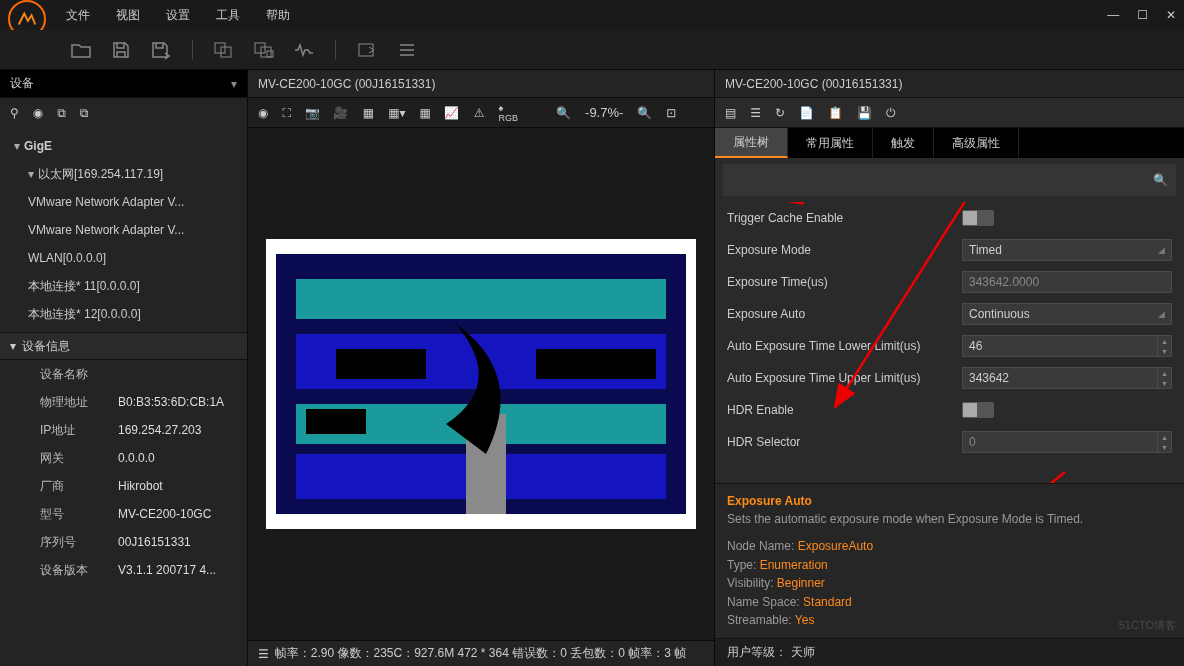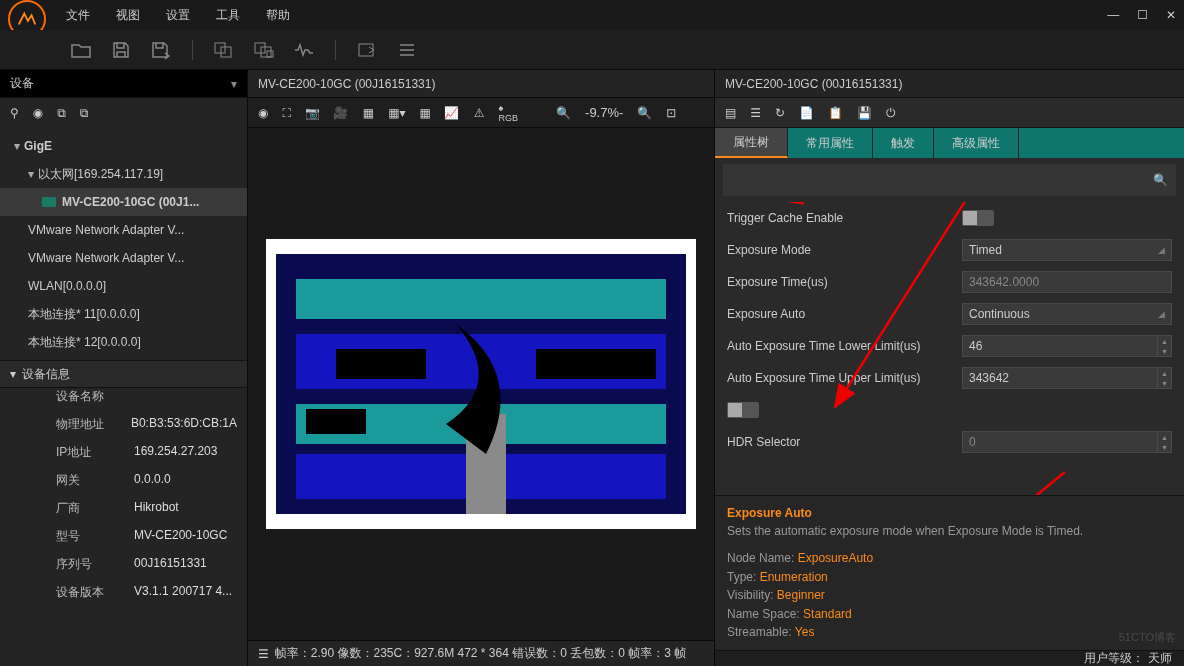--- a/index.html
+++ b/index.html
@@ -22,55 +22,55 @@
 .tree{padding:4px 0}
 .treeitem{height:28px;display:flex;align-items:center;padding-left:14px;cursor:pointer}
 .treeitem.l2{padding-left:28px}
 .treeitem.l3{padding-left:42px}
 .treeitem.sel{background:#3a3a3a}
 .treeitem .chev{width:10px;display:inline-block;color:#aaa}
 .camicon{width:14px;height:10px;background:#1b7a66;margin-right:6px;border-radius:1px;position:relative}
 .camicon:before{content:'';position:absolute;left:-4px;top:2px;border:3px solid transparent;border-right-color:#1b7a66}
 .infohead{height:28px;background:#2a2a2a;display:flex;align-items:center;padding:0 10px;border-top:1px solid #111;border-bottom:1px solid #111}
 .infotbl{flex:1;overflow:auto}
-.infotbl .row{display:flex;height:28px;padding:0 10px 0 56px}
+.infotbl .row{display:flex;height:28px;align-items:center;padding:0 10px 0 40px}
 .infotbl .row .k{width:78px;color:#bbb}
 .infotbl .row .v{color:#ddd}
 .center{flex:1;display:flex;flex-direction:column;min-width:0;background:#1e1e1e}
 .tabrow{height:28px;background:#242424;display:flex;align-items:center;padding:0 10px;border-bottom:1px solid #0a0a0a}
 .ctoolbar{height:30px;display:flex;align-items:center;gap:14px;padding:0 10px;color:#ccc;border-bottom:1px solid #0a0a0a}
 .ctoolbar .zoom{font-size:13px;color:#ccc}
 .viewport{flex:1;background:#1a1a1a;display:flex;align-items:center;justify-content:center;padding:40px 0;position:relative}
 .imgframe{width:430px;height:290px;background:#fff;padding:10px;display:flex;align-items:center;justify-content:center}
 .statusbar{height:26px;background:#242424;display:flex;align-items:center;padding:0 10px;font-size:11px;color:#bbb;border-top:1px solid #0a0a0a}
 .right{width:470px;background:#2a2a2a;display:flex;flex-direction:column;border-left:1px solid #0a0a0a}
 .rtitle{height:28px;display:flex;align-items:center;padding:0 10px;background:#242424;border-bottom:1px solid #111}
 .rtoolbar{height:30px;display:flex;align-items:center;gap:14px;padding:0 10px;color:#aaa;border-bottom:1px solid #111}
-.rtabs{height:30px;display:flex;background:#0f766e}
+.rtabs{height:30px;display:flex;background:#000000}
 .rtab{padding:0 18px;display:flex;align-items:center;cursor:pointer;color:#ccc;border-right:1px solid #222}
 .rtab.active{background:#444;border-bottom:2px solid #ff8a1a}
 .searchrow{height:32px;display:flex;align-items:center;padding:0 8px;margin:6px 8px;background:#353535}
 .searchrow input{flex:1;background:transparent;border:none;outline:none;color:#ccc}
 .searchrow .sicon{color:#888}
 .proplist{flex:1;overflow:auto;padding:0 4px;position:relative}
 .prow{display:flex;align-items:center;height:32px;padding:0 8px}
 .prow .pk{flex:1;color:#ccc;overflow:hidden;white-space:nowrap;text-overflow:ellipsis}
 .prow .pv{width:210px}
 .prow input.txt,.prow .sel{width:100%;height:22px;background:#3a3a3a;border:1px solid #4a4a4a;color:#ccc;padding:0 6px;outline:none}
 .prow input.txt.ro{color:#888}
 .toggle{width:32px;height:16px;background:#555;border-radius:2px;position:relative}
 .toggle:before{content:'';position:absolute;left:1px;top:1px;width:14px;height:14px;background:#aaa}
 .spin{display:flex}
 .spin input{flex:1}
 .spin .ar{width:14px;display:flex;flex-direction:column;border:1px solid #4a4a4a;border-left:none}
 .spin .ar span{flex:1;font-size:7px;display:flex;align-items:center;justify-content:center;background:#3a3a3a;color:#888;cursor:pointer}
 .desc{border-top:1px solid #111;padding:8px 12px;font-size:11px;line-height:1.55;background:#262626;min-height:140px;position:relative}
 .desc .t{color:#ff8a1a;font-weight:bold}
 .desc .o{color:#ff8a1a}
-.footer{height:16px;background:#1e1e1e;display:flex;align-items:center;justify-content:flex-end;padding:0 12px;color:#888;border-top:1px solid #111}
+.footer{height:28px;background:#1e1e1e;display:flex;align-items:center;justify-content:flex-start;padding:0 12px;color:#888;border-top:1px solid #111}
 svg{overflow:visible}
 .arrow-svg{position:absolute;pointer-events:none;z-index:50}
 .watermark{position:absolute;right:8px;bottom:4px;color:#666;font-size:11px;opacity:.55}
 </style>
 </head>
 <body>
 
 <div class="titlebar">
   <div class="logo">
     <svg viewBox="0 0 24 24">
@@ -156,24 +156,20 @@
       <span>⧉</span>
     </div>
     <div class="tree">
       <div class="treeitem">
           <span class="chev">▾</span>
           <b>GigE</b>
         </div>
       <div class="treeitem l2">
           <span class="chev">▾</span>
           <span>以太网[169.254.117.19]</span>
-        </div>
-      <div class="treeitem l3 sel">
-          <span class="camicon"></span>
-          <b>MV-CE200-10GC (00J1...</b>
         </div>
       <div class="treeitem l2">
           <span>VMware Network Adapter V...</span>
         </div>
       <div class="treeitem l2">
           <span>VMware Network Adapter V...</span>
         </div>
       <div class="treeitem l2">
           <span>WLAN[0.0.0.0]</span>
         </div>
@@ -348,20 +344,21 @@
             <div class="spin">
               <input class="txt" value="343642" style="">
               <div class="ar">
                 <span>▲</span>
                 <span>▼</span>
               </div>
             </div>
           </div>
         </div>
         <div class="prow">
+          <div class="pk">HDR Enable</div>
           <div class="pv">
             <div class="toggle"></div>
           </div>
         </div>
         <div class="prow">
           <div class="pk">HDR Selector</div>
           <div class="pv">
             <div class="spin">
               <input class="txt ro" value="0" style="">
               <div class="ar">

